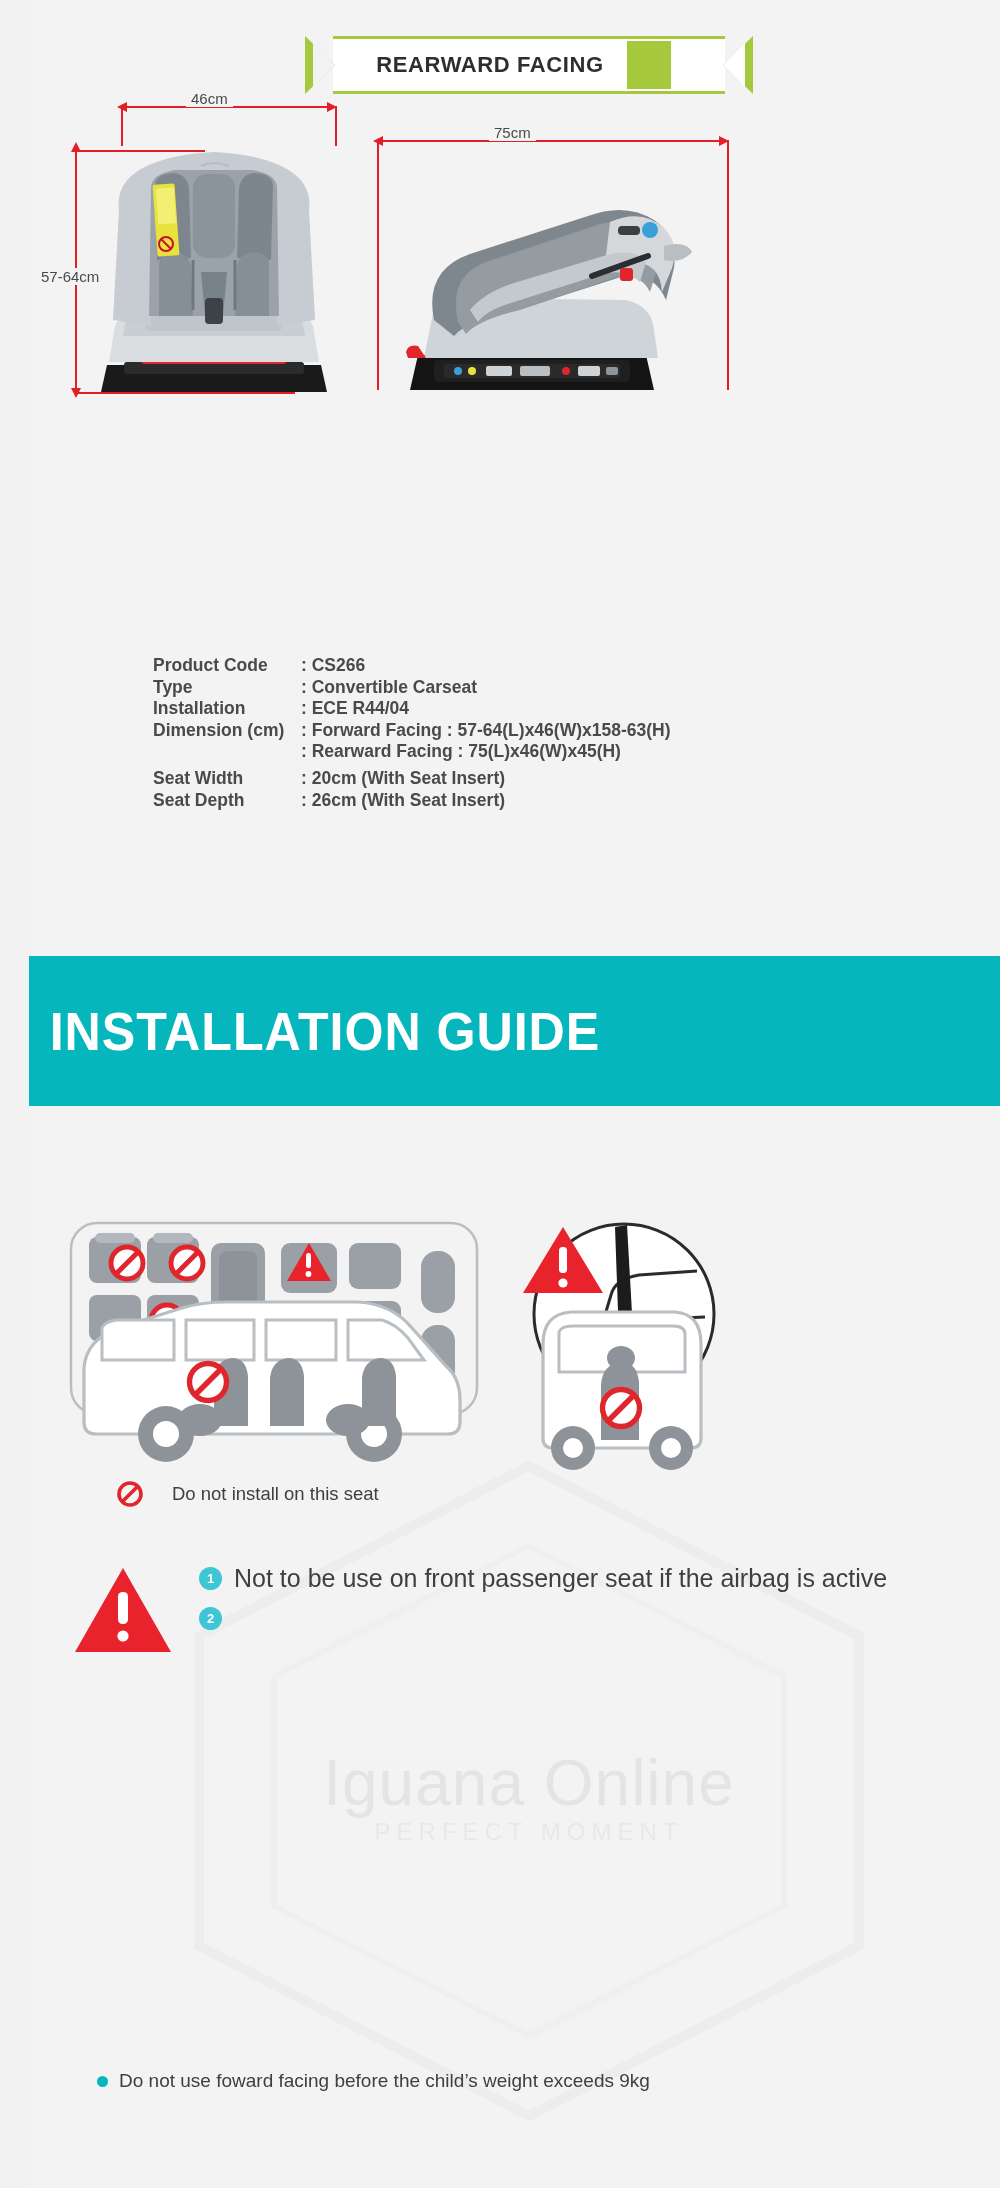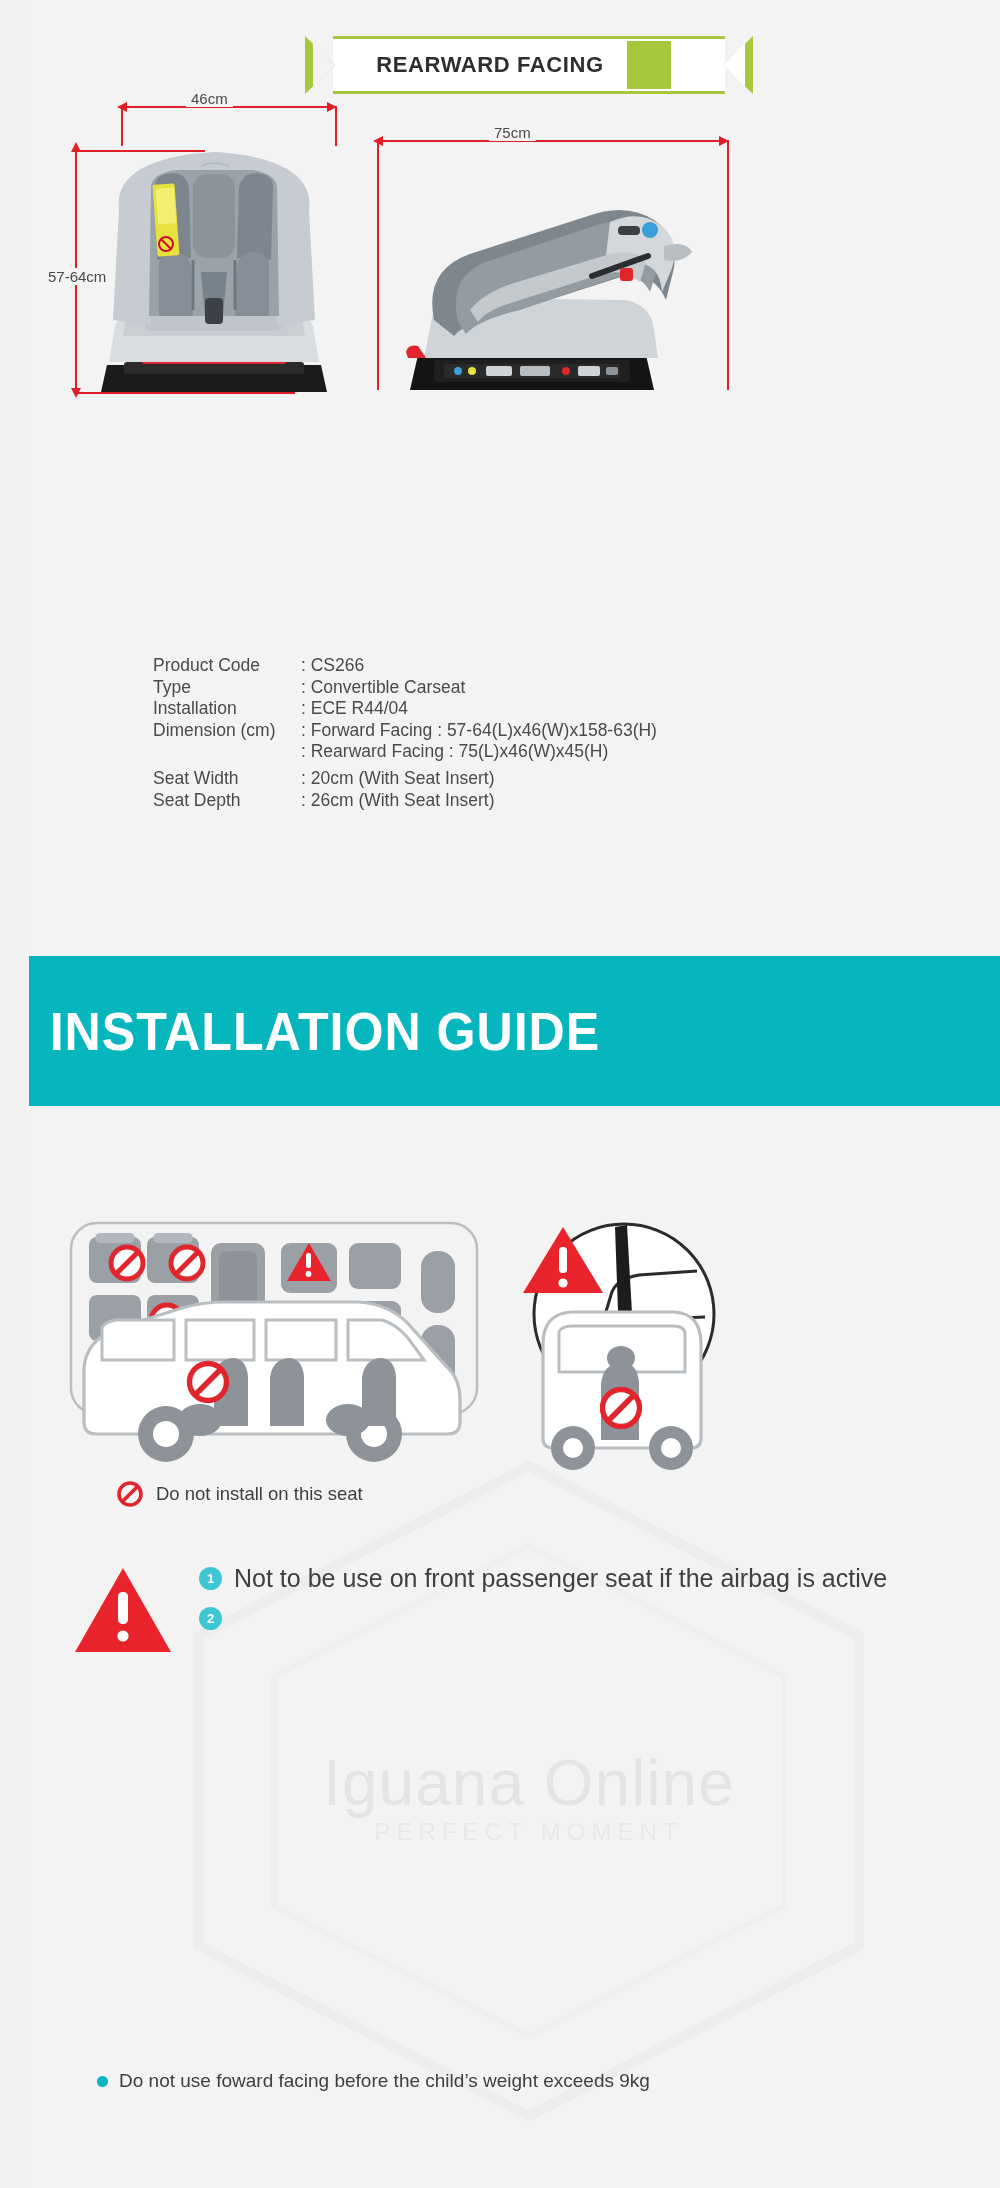--- a/index.html
+++ b/index.html
@@ -46,38 +46,38 @@
   .ribbon-title{
     position:absolute;left:40px;top:0;width:290px;height:58px;
     display:flex;align-items:center;justify-content:center;
     font-size:22px;font-weight:bold;letter-spacing:.6px;color:#2e2e2e;
   }
 
   
   .dim-label{position:absolute;font-size:15px;color:#4a4a4a;background:#f3f3f3;padding:0 5px;}
   .dim-46{left:157px;top:90px;}
   .dim-75{left:460px;top:124px;}
-  .dim-5764{left:14px;top:268px;}
+  .dim-5764{left:7px;top:268px;}
 
   .ruler{position:absolute;background:#e01f26;}
   .rh{height:1.5px;}
   .rv{width:1.5px;}
   .arrow{position:absolute;width:0;height:0;}
   .ar-left{border-top:5px solid transparent;border-bottom:5px solid transparent;border-right:10px solid #e01f26;}
   .ar-right{border-top:5px solid transparent;border-bottom:5px solid transparent;border-left:10px solid #e01f26;}
   .ar-up{border-left:5px solid transparent;border-right:5px solid transparent;border-bottom:10px solid #e01f26;}
   .ar-down{border-left:5px solid transparent;border-right:5px solid transparent;border-top:10px solid #e01f26;}
 
   
   .seat-front{position:absolute;left:60px;top:140px;width:250px;height:265px;}
   .seat-side{position:absolute;left:345px;top:150px;width:325px;height:260px;}
 
   
   .specs{position:absolute;left:124px;top:655px;font-size:17.5px;line-height:21.6px;color:#4a4a4a;}
-  .spec-row{display:flex;}
+  .spec-row{display:flex;font-weight:bold;}
   .spec-key{width:148px;flex:0 0 148px;}
   .spec-val{white-space:nowrap;}
 
   
   .teal-band{
     position:absolute;left:0;top:956px;width:1000px;height:150px;background:#06b6bd;
     display:flex;align-items:center;
   }
   .teal-title{
     color:#ffffff;font-size:54px;font-weight:bold;letter-spacing:1px;
@@ -96,21 +96,21 @@
     font-size:64px;color:#e4e4e4;font-family:"Liberation Sans", sans-serif;letter-spacing:1px;
   }
   .wm-sub{
     position:absolute;left:120px;top:712px;width:760px;text-align:center;
     font-size:24px;color:#e8e8e8;letter-spacing:6px;
   }
 
   .van-diagram{position:absolute;left:40px;top:115px;width:410px;height:195px;}
   .belt-diagram{position:absolute;left:490px;top:105px;width:200px;height:200px;}
 
-  .note-row{position:absolute;left:88px;top:375px;display:flex;align-items:center;gap:13px;}
+  .note-row{position:absolute;left:88px;top:375px;display:flex;align-items:center;gap:29px;}
   .note-text{font-size:18.5px;color:#3f3f3f;}
 
   .warn-block{position:absolute;left:44px;top:452px;width:660px;}
   .warn-tri{position:absolute;left:0;top:8px;width:100px;height:88px;}
   .warn-list{position:absolute;left:126px;top:0;}
   .warn-item{display:flex;align-items:center;gap:12px;height:40px;}
   .num-bullet{
     width:23px;height:23px;border-radius:50%;background:#3fc6d4;color:#ffffff;
     font-size:13px;font-weight:bold;display:flex;align-items:center;justify-content:center;flex:0 0 23px;
   }

